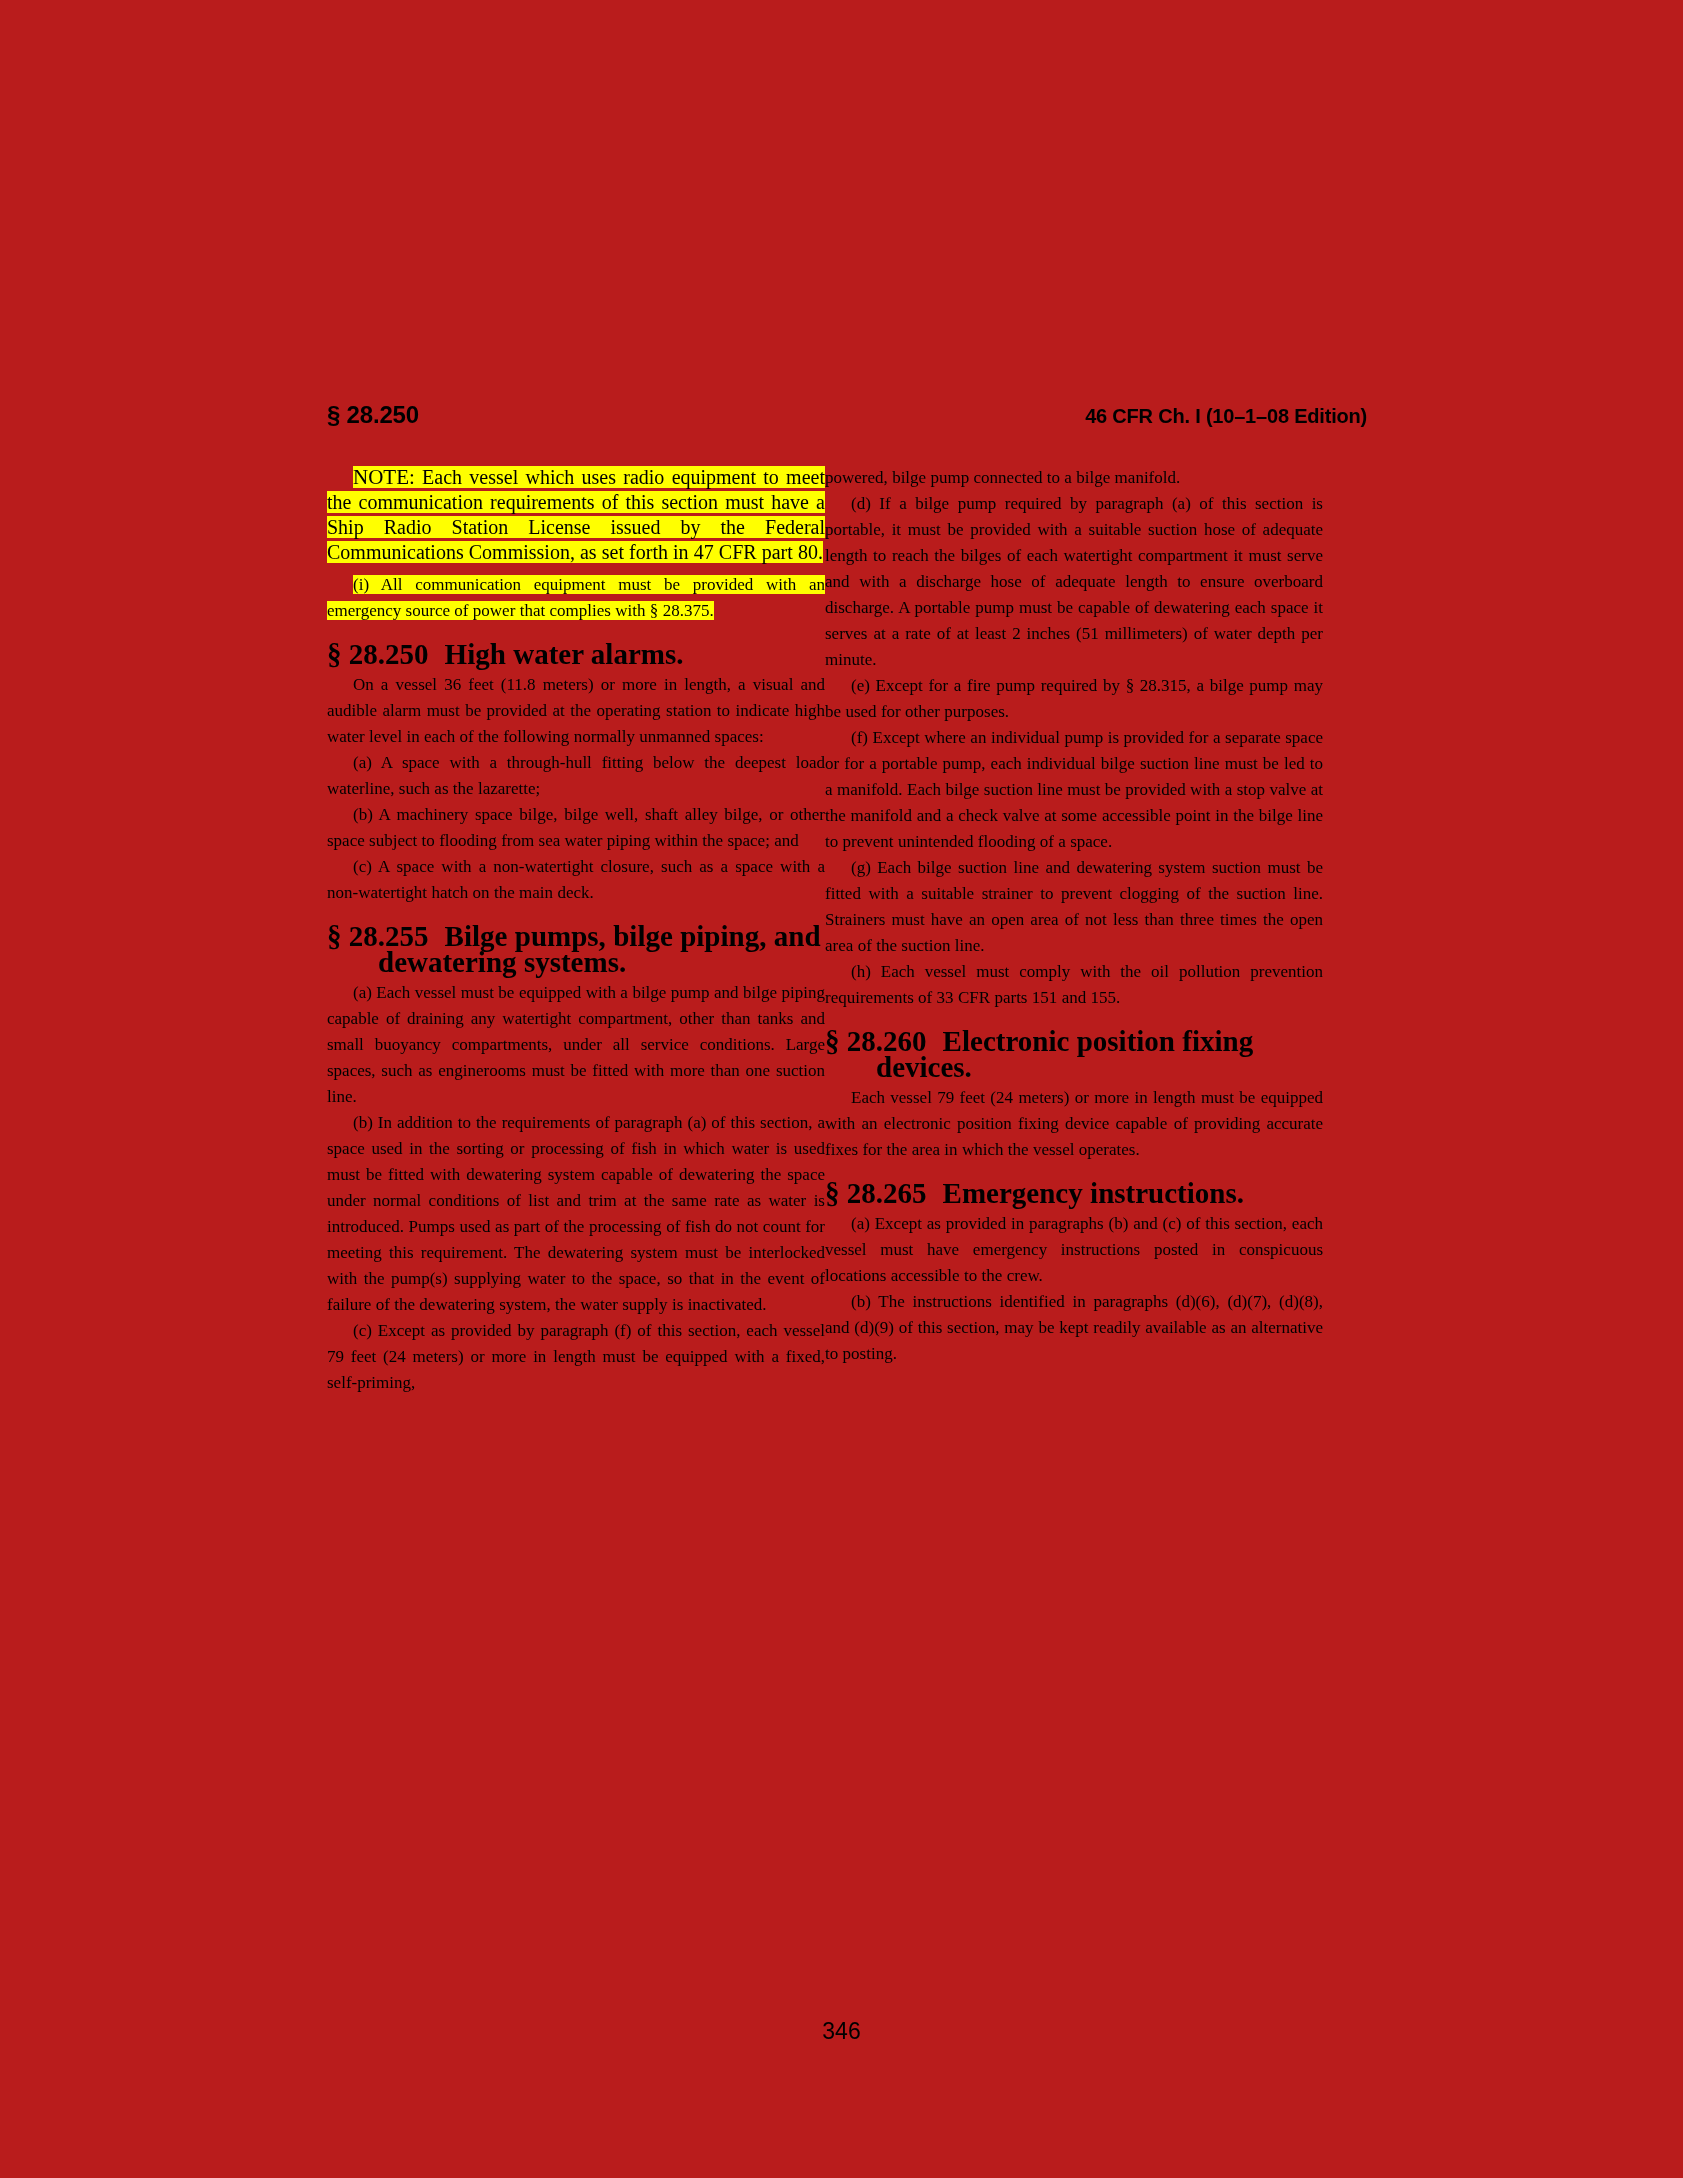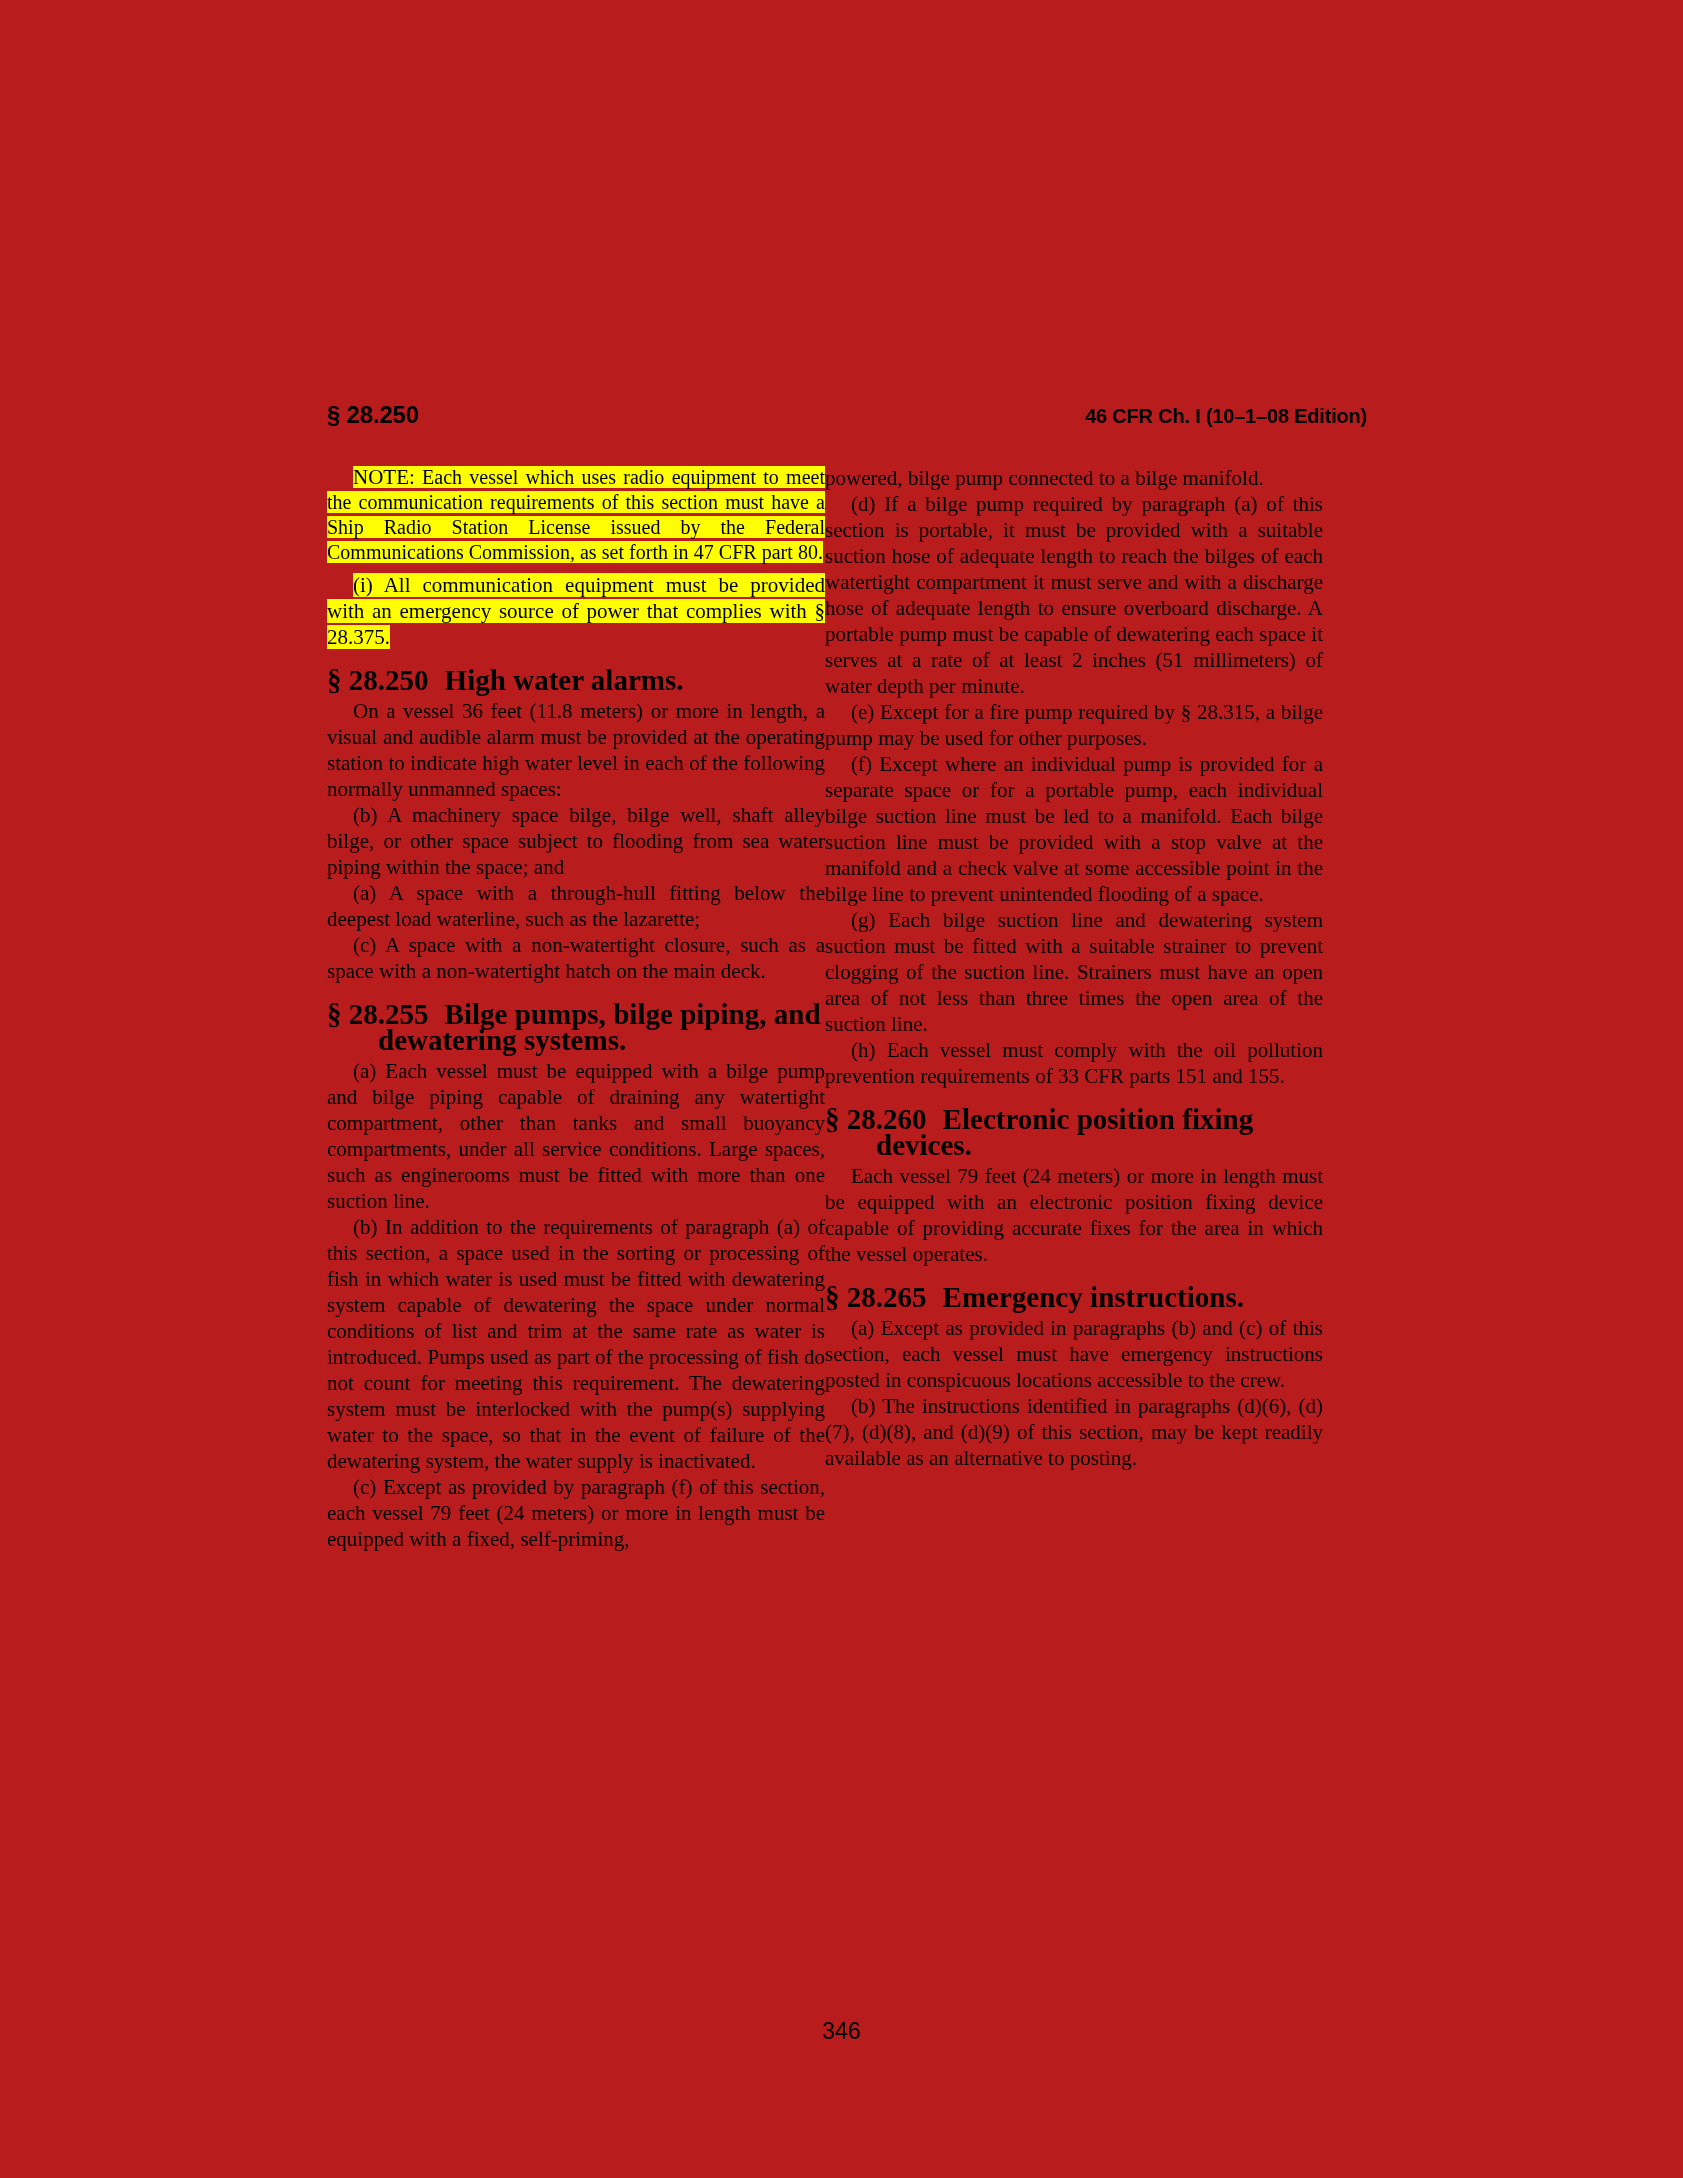--- a/index.html
+++ b/index.html
@@ -48,21 +48,21 @@
     left: 327px;
     top: 465px;
     width: 1049px;
     display: flex;
   }
   .col {
     width: 498px;
   }
   p {
     margin: 0;
-    font-size: 21px;
+    font-size: 17px;
     line-height: 26px;
     text-align: justify;
     text-justify: inter-word;
     hyphens: none;
     word-spacing: 0.1px;
   }
   p.indent {
     text-indent: 26px;
   }
   p.flush {
@@ -123,22 +123,22 @@
 
     <div class="col">
 
       <p class="note"><span class="hl"><span class="note-label">NOTE:</span><span> Each vessel which uses radio equipment to meet the communication requirements of this section must have a Ship Radio Station License issued by the Federal Communications Commission, as set forth in 47 CFR part 80.</span></span></p>
 
       <p class="indent" style="margin-top:7px"><span class="hl">(i) All communication equipment must be provided with an emergency source of power that complies with § 28.375.</span></p>
 
       <p class="sec-head"><span class="sec-num">§ 28.250</span><span>High water alarms.</span></p>
 
       <p class="indent">On a vessel 36 feet (11.8 meters) or more in length, a visual and audible alarm must be provided at the operating station to indicate high water level in each of the following normally unmanned spaces:</p>
+      <p class="indent">(a) A space with a through-hull fitting below the deepest load waterline, such as the lazarette;</p>
       <p class="indent">(b) A machinery space bilge, bilge well, shaft alley bilge, or other space subject to flooding from sea water piping within the space; and</p>
-      <p class="indent">(a) A space with a through-hull fitting below the deepest load waterline, such as the lazarette;</p>
       <p class="indent">(c) A space with a non-watertight closure, such as a space with a non-watertight hatch on the main deck.</p>
 
       <p class="sec-head"><span class="sec-num">§ 28.255</span><span>Bilge pumps, bilge piping, and dewatering systems.</span></p>
 
       <p class="indent">(a) Each vessel must be equipped with a bilge pump and bilge piping capable of draining any watertight compartment, other than tanks and small buoyancy compartments, under all service conditions. Large spaces, such as enginerooms must be fitted with more than one suction line.</p>
       <p class="indent">(b) In addition to the requirements of paragraph (a) of this section, a space used in the sorting or processing of fish in which water is used must be fitted with dewatering system capable of dewatering the space under normal conditions of list and trim at the same rate as water is introduced. Pumps used as part of the processing of fish do not count for meeting this requirement. The dewatering system must be interlocked with the pump(s) supplying water to the space, so that in the event of failure of the dewatering system, the water supply is inactivated.</p>
       <p class="indent">(c) Except as provided by paragraph (f) of this section, each vessel 79 feet (24 meters) or more in length must be equipped with a fixed, self-priming,</p>
 
     </div>
 

